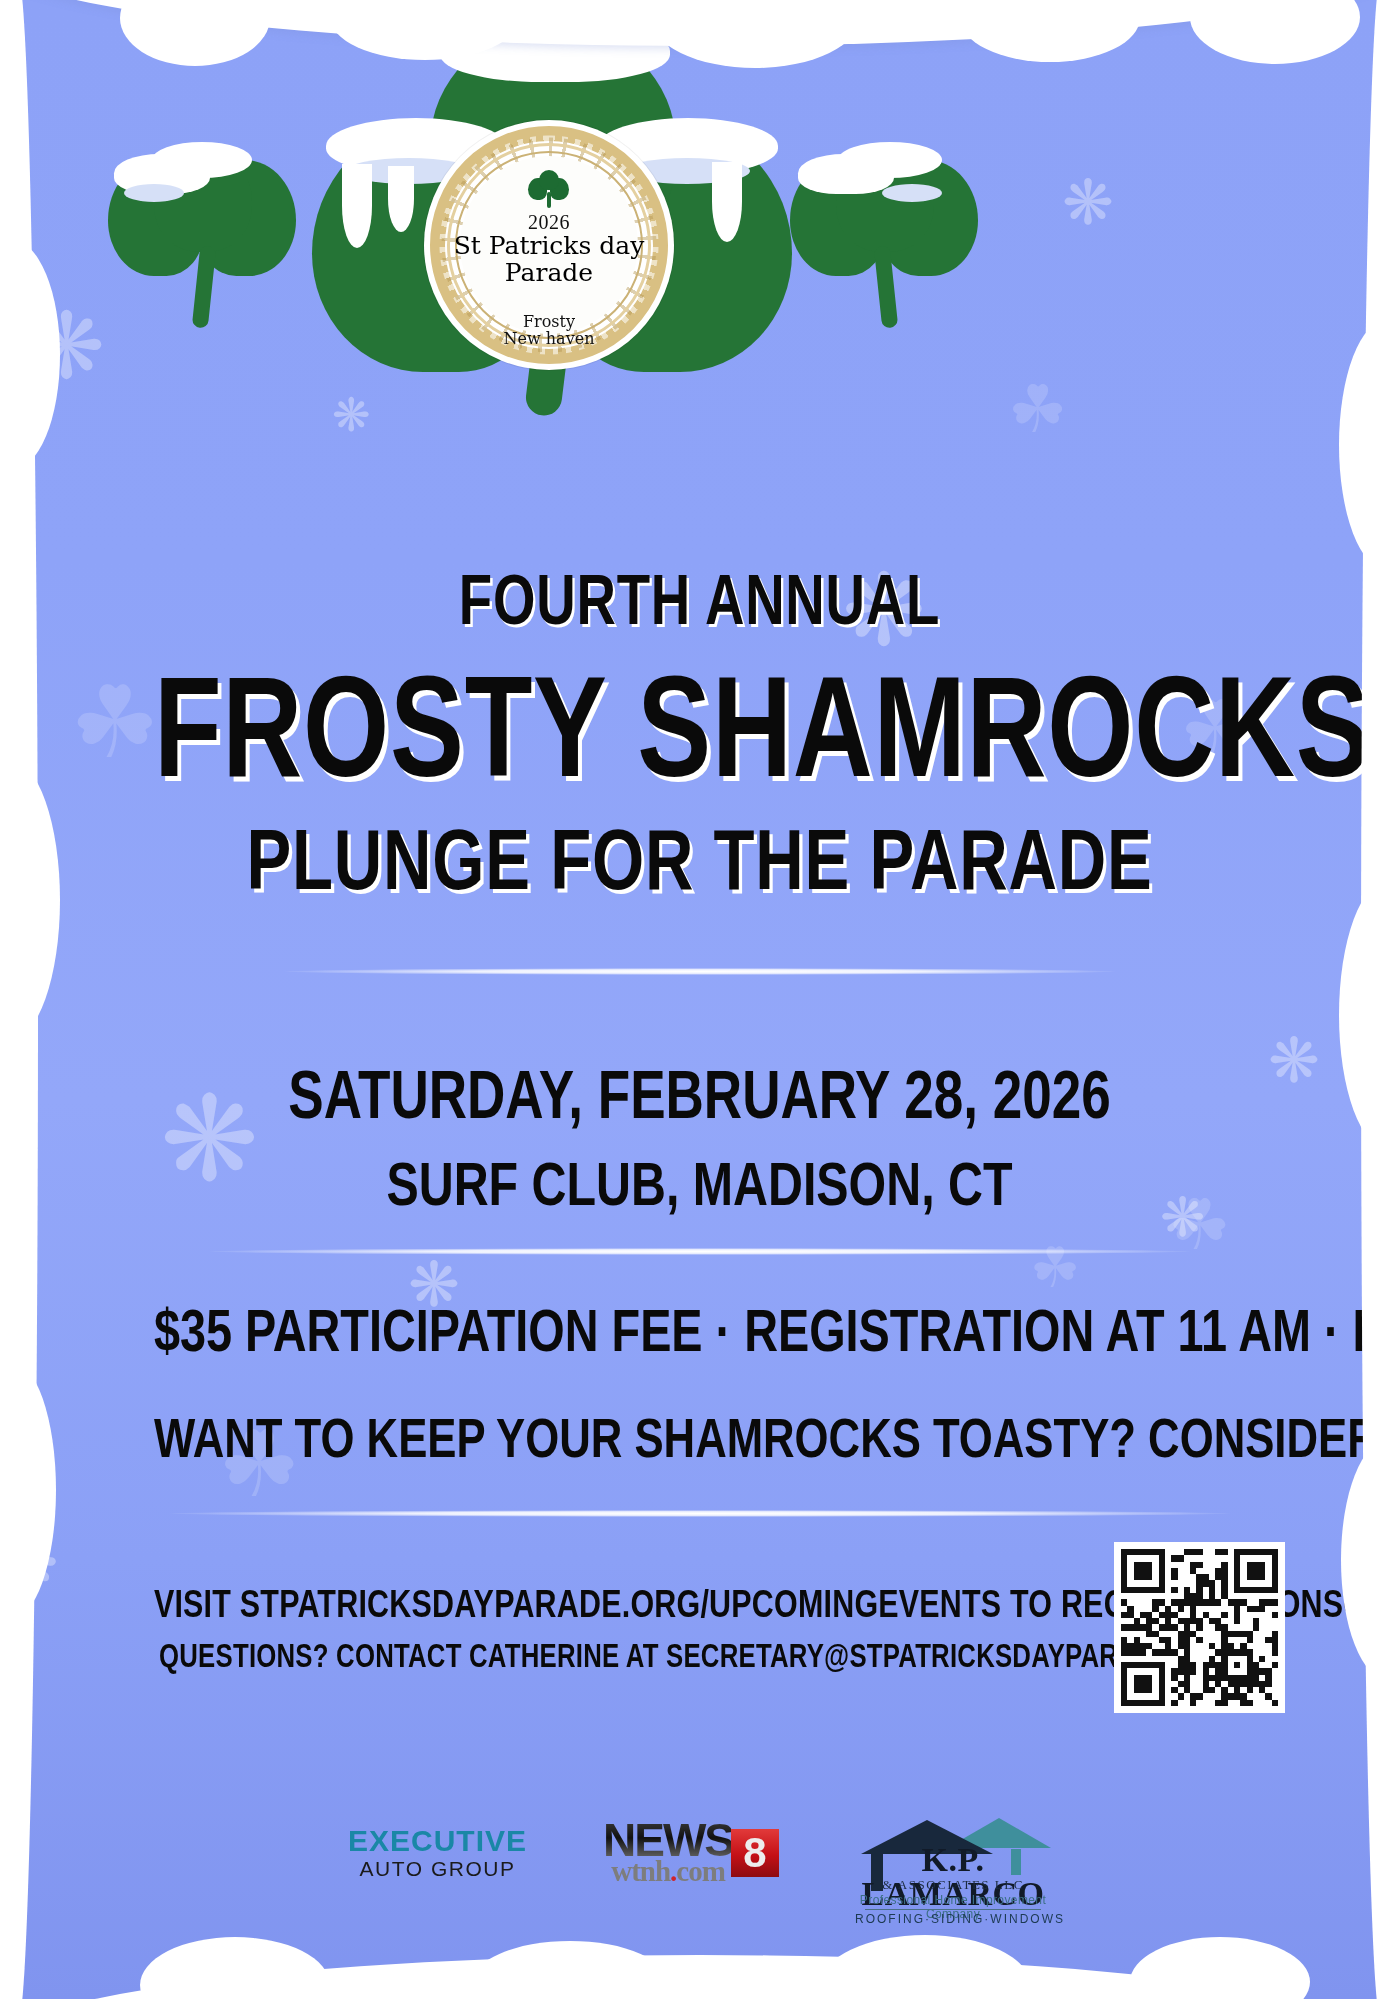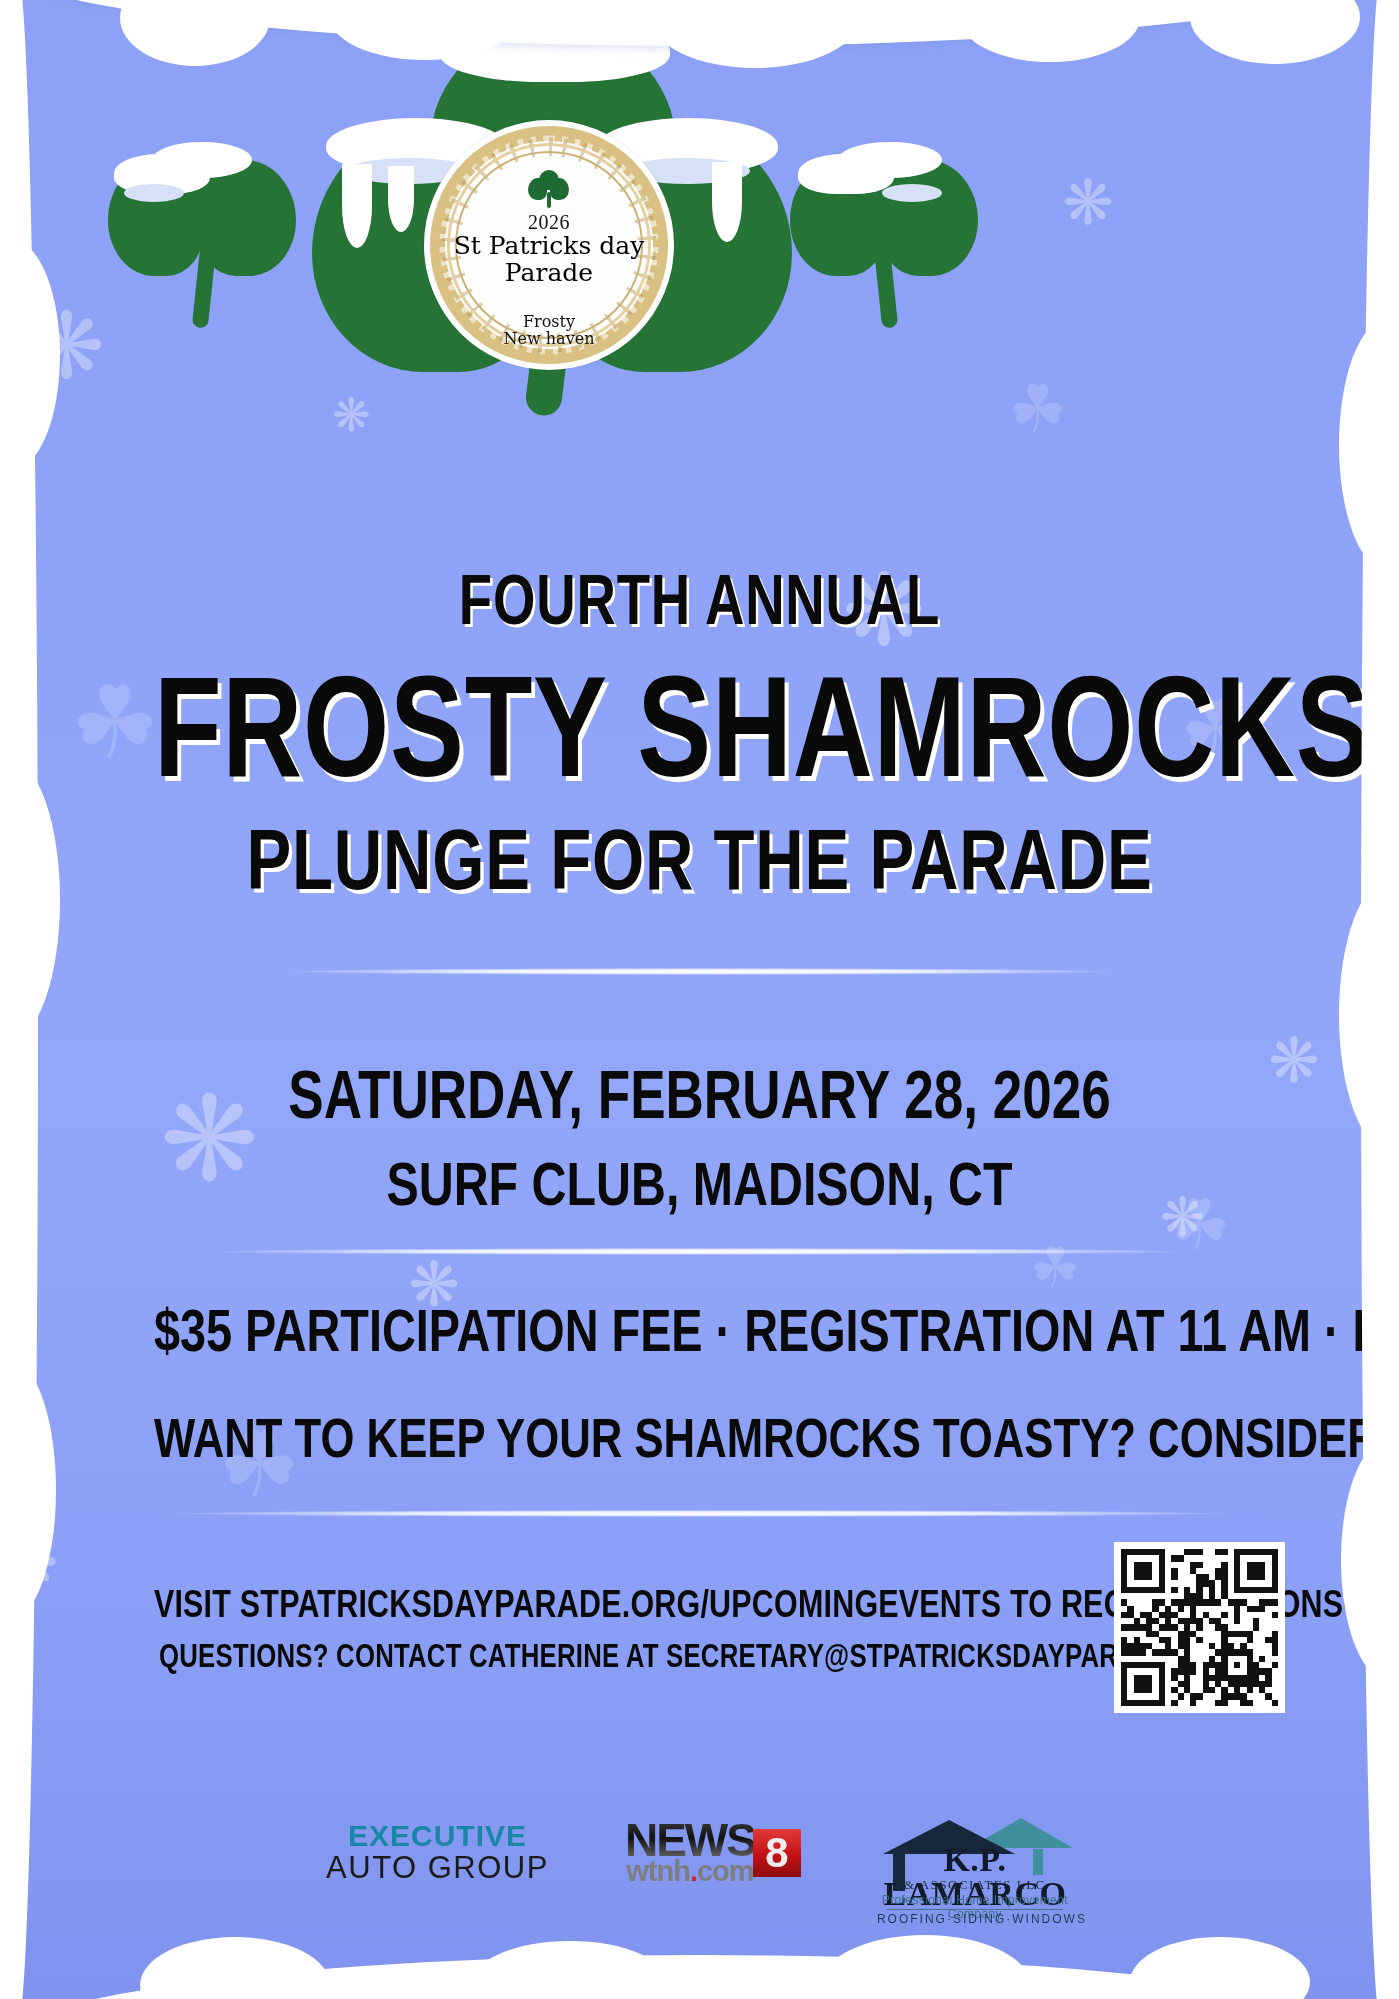--- a/index.html
+++ b/index.html
@@ -311,40 +311,40 @@
     font-family: "Liberation Sans", sans-serif;
     font-weight: 700;
     font-size: 30px;
     letter-spacing: 1px;
     color: #1a87a6;
     line-height: 1.05;
   }
   .exec-bot {
     font-family: "Liberation Sans", sans-serif;
     font-weight: 400;
-    font-size: 31px;
+    font-size: 21px;
     letter-spacing: 1.5px;
     color: #1b1b1b;
     line-height: 1.1;
   }
 
   .news8 { display: flex; align-items: center; }
   .news8-word {
     font-family: "Liberation Sans", sans-serif;
     font-weight: 700;
     font-size: 46px;
     line-height: .92;
     letter-spacing: -2px;
     background: linear-gradient(180deg,#3b3b3b 0%, #111 45%, #6e6e6e 100%);
     -webkit-background-clip: text;
     background-clip: text;
     color: transparent;
   }
   .news8-dom {
-    font-family: Liberation Sans, sans-serif;
+    font-family: Liberation Serif, serif;
     font-weight: 700;
     font-size: 29px;
     letter-spacing: -1px;
     line-height: 1;
     color: #7d7d7d;
     margin-top: -4px;
   }
   .news8-dom em { font-style: normal; color: #d0242a; }
   .news8-8 {
     width: 48px; height: 48px;

